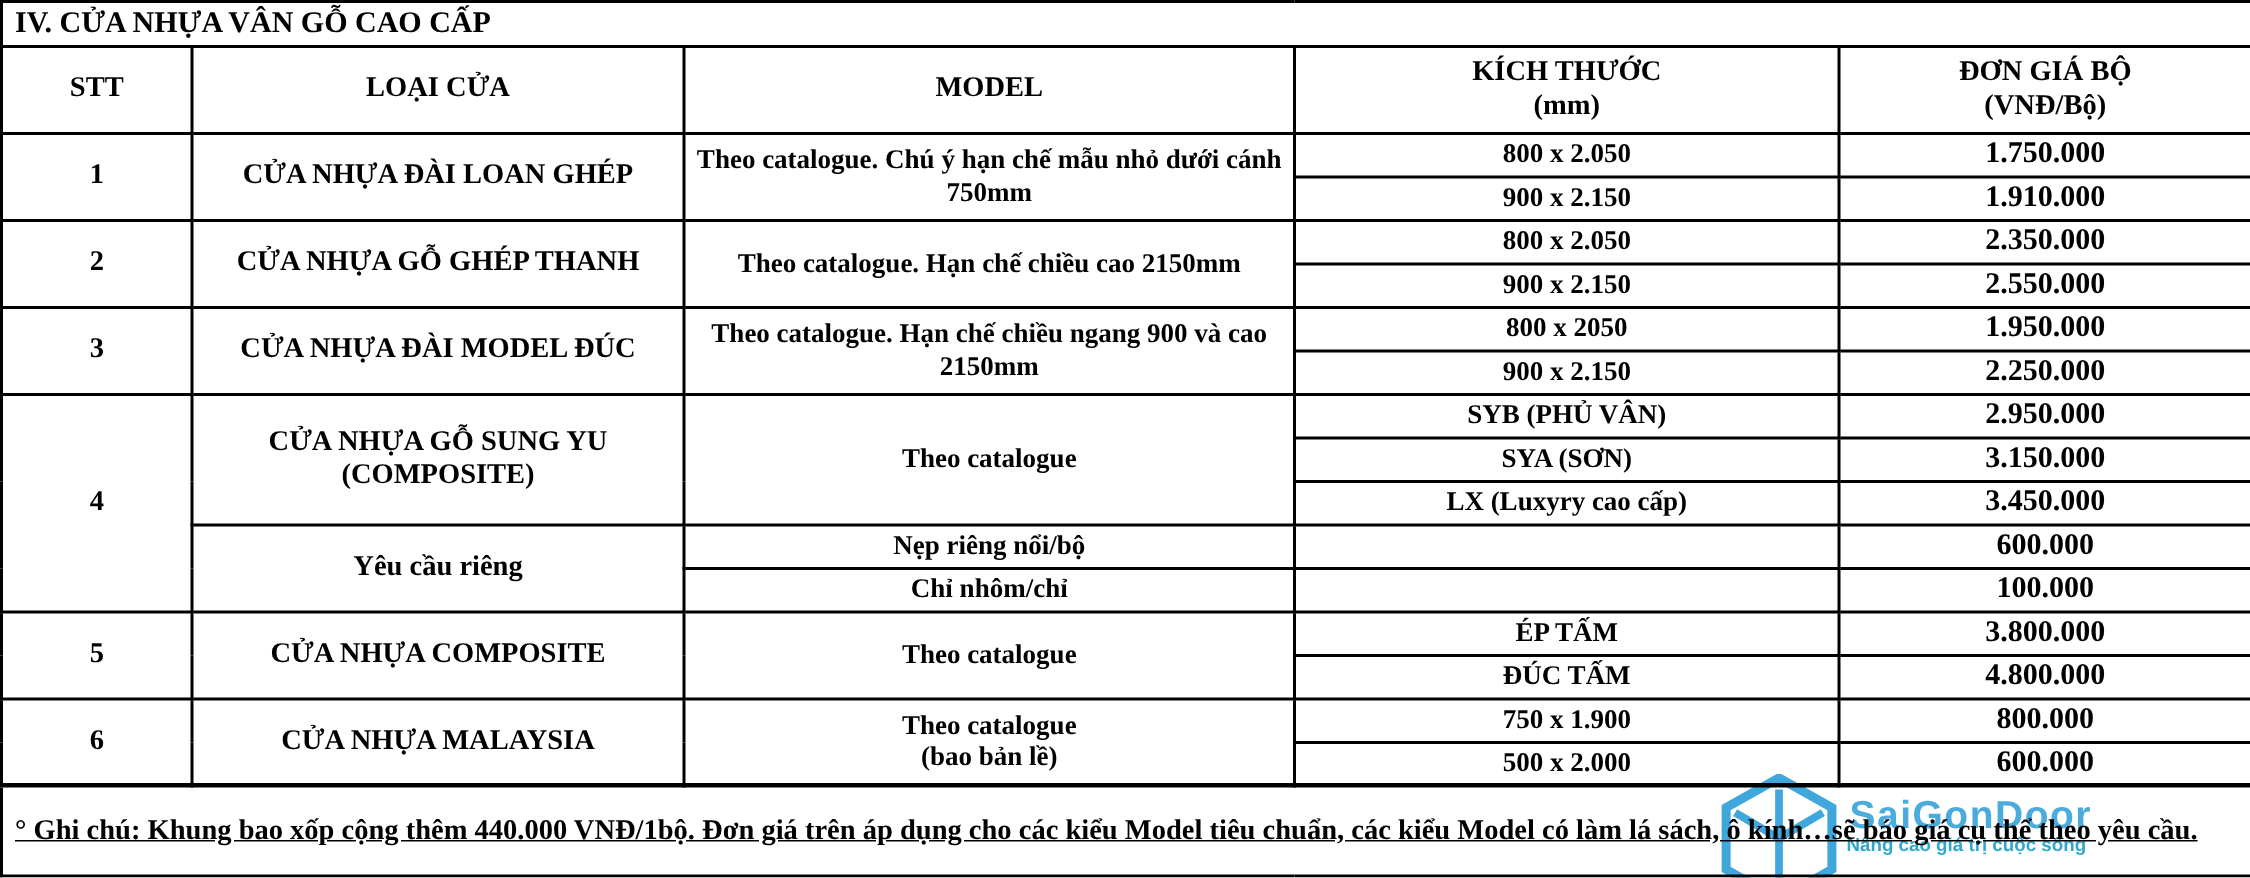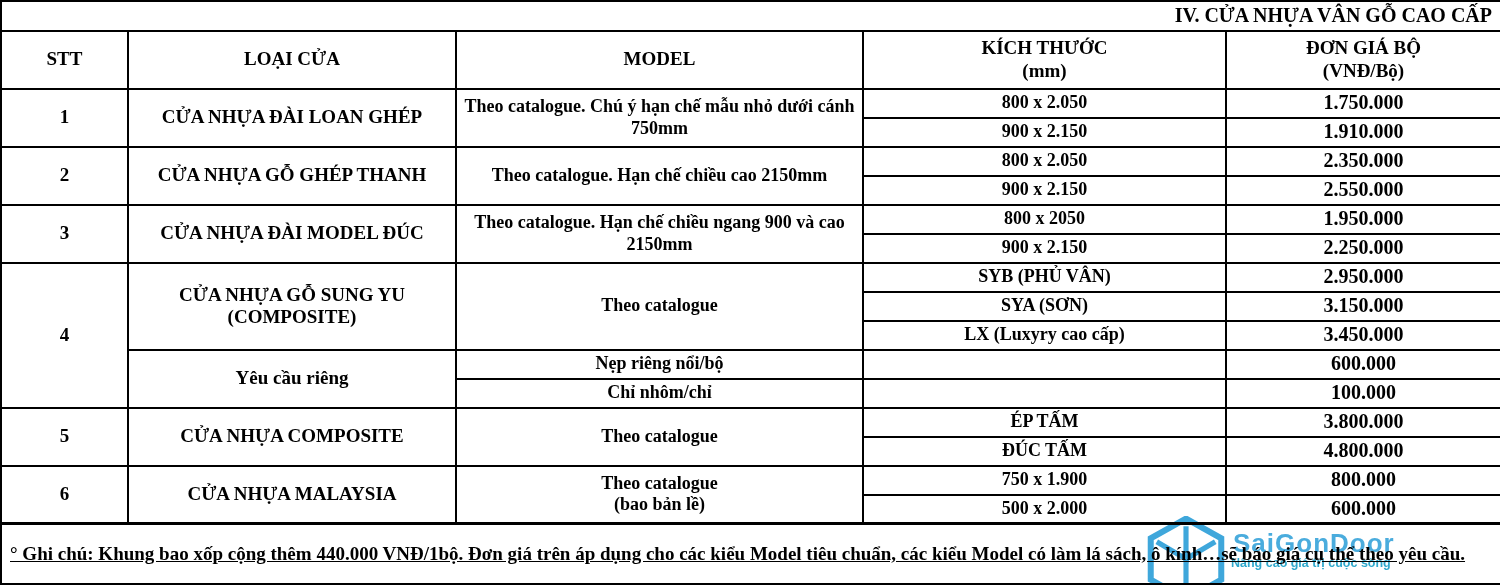--- a/index.html
+++ b/index.html
@@ -23,21 +23,21 @@
     border: 2px solid #000;
     color: #000;
     font-weight: bold;
     text-align: center;
     vertical-align: middle;
     padding: 1px 6px;
     line-height: 1.18;
     background: transparent;
   }
   .title-row td {
-    text-align: right;
+    text-align: left;
     font-size: 20px;
     padding: 2px 8px;
     height: 28px;
   }
   .header-row th {
     font-size: 19px;
     height: 58px;
   }
   .cell-stt   { font-size: 19px; }
   .cell-loai  { font-size: 19px; margin-top: 20px; }

